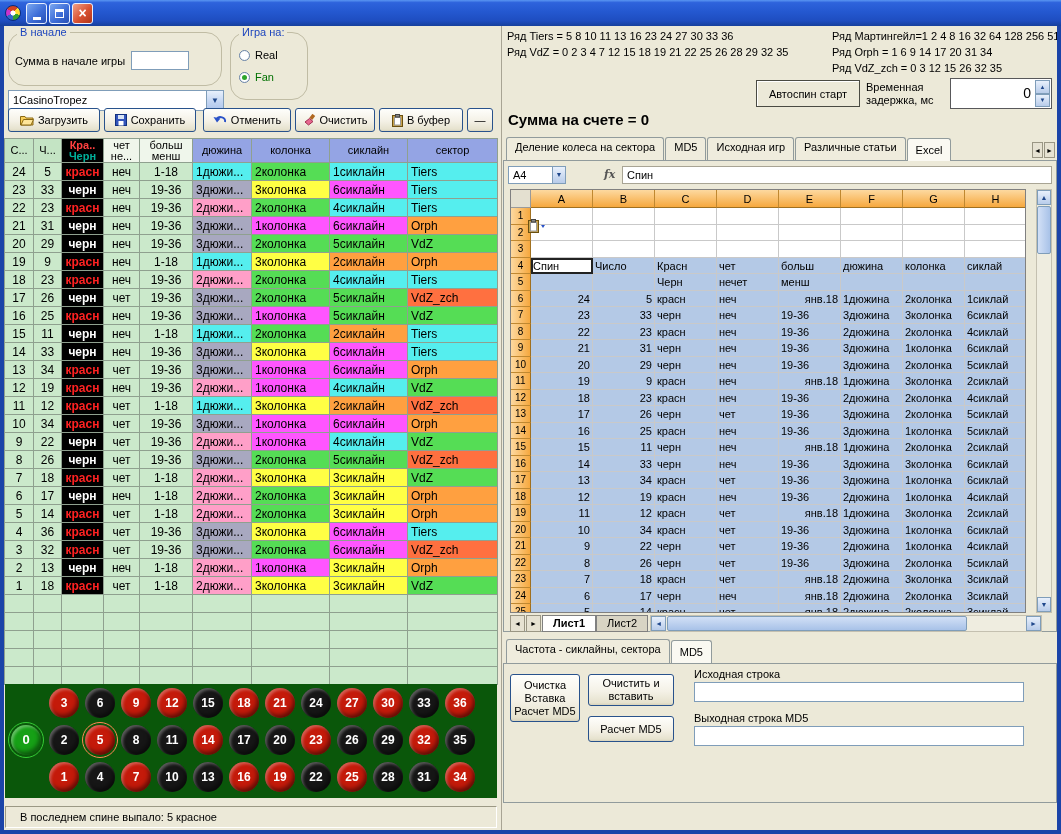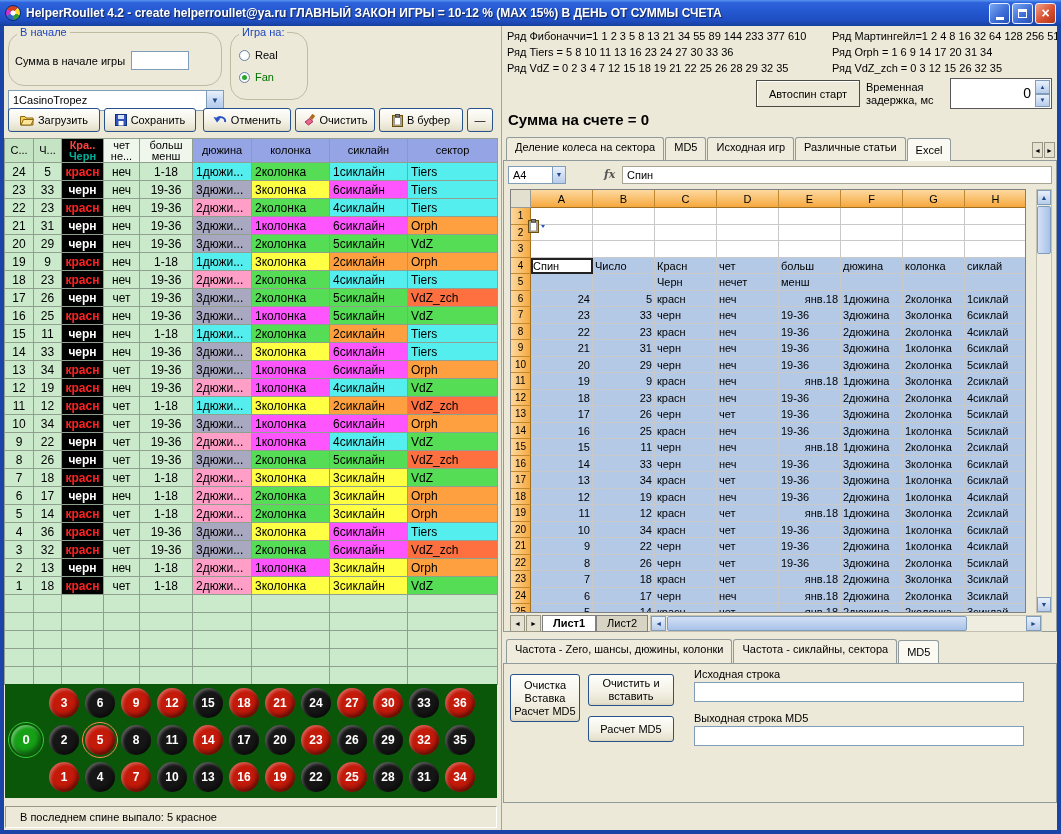--- a/index.html
+++ b/index.html
@@ -111,21 +111,20 @@
 .md5-label{position:absolute;left:190px}
 .md5-input{position:absolute;left:190px;width:330px;height:20px}
 .icon-svg{display:inline-block;flex:0 0 auto}
 </style>
 </head>
 <body>
 
 <div class="window">
   <div class="titlebar">
     <span class="app-icon"></span>
-    <span class="title-text">HelperRoullet 4.2 - create helperroullet@ya.ru ГЛАВНЫЙ ЗАКОН ИГРЫ = 10-12 % (MAX 15%) В ДЕНЬ ОТ СУММЫ СЧЕТА</span>
     <span class="tb-buttons">
       <span class="tb-btn min">
           <span class="glyph-min"></span>
         </span>
       <span class="tb-btn max">
           <span class="glyph-max"></span>
         </span>
       <span class="tb-btn close">
           <span class="glyph-close">×</span>
         </span>
@@ -624,21 +623,20 @@
       </div>
 
       <div class="status-bar">
         <span>В последнем спине выпало: 5 красное</span>
       </div>
     </div>
 
     <div class="right-panel">
 
       <div class="series-col" style="left:5px">
-        <div>Ряд Фибоначчи=1 1 2 3 5 8 13 21 34 55 89 144 233 377 610</div>
         <div>Ряд Tiers = 5 8 10 11 13 16 23 24 27 30 33 36</div>
         <div>Ряд VdZ = 0 2 3 4 7 12 15 18 19 21 22 25 26 28 29 32 35</div>
       </div>
       <div class="series-col" style="left:330px">
         <div>Ряд Мартингейл=1 2 4 8 16 32 64 128 256 512</div>
         <div>Ряд Orph = 1 6 9 14 17 20 31 34</div>
         <div>Ряд VdZ_zch = 0 3 12 15 26 32 35</div>
       </div>
 
       <div class="autospin">
@@ -986,21 +984,20 @@
           <span class="sheet-tab">Лист2</span>
           <span class="hscroll">
             <span class="hbtn" style="left:0">◄</span>
             <span class="hthumb"></span>
             <span class="hbtn" style="right:0">►</span>
           </span>
         </div>
       </div>
 
       <div class="tabstrip" style="left:4px;top:614px">
-        <span class="tab">Частота - Zero, шансы, дюжины, колонки</span>
         <span class="tab">Частота - сиклайны, сектора</span>
         <span class="tab active">MD5</span>
       </div>
 
       <div class="panel" style="left:1px;top:637px;width:554px;height:140px">
         <div class="xpbtn md5-big">Очистка
 Вставка
 Расчет MD5</div>
         <div class="xpbtn md5-clear">Очистить и
 вставить</div>

